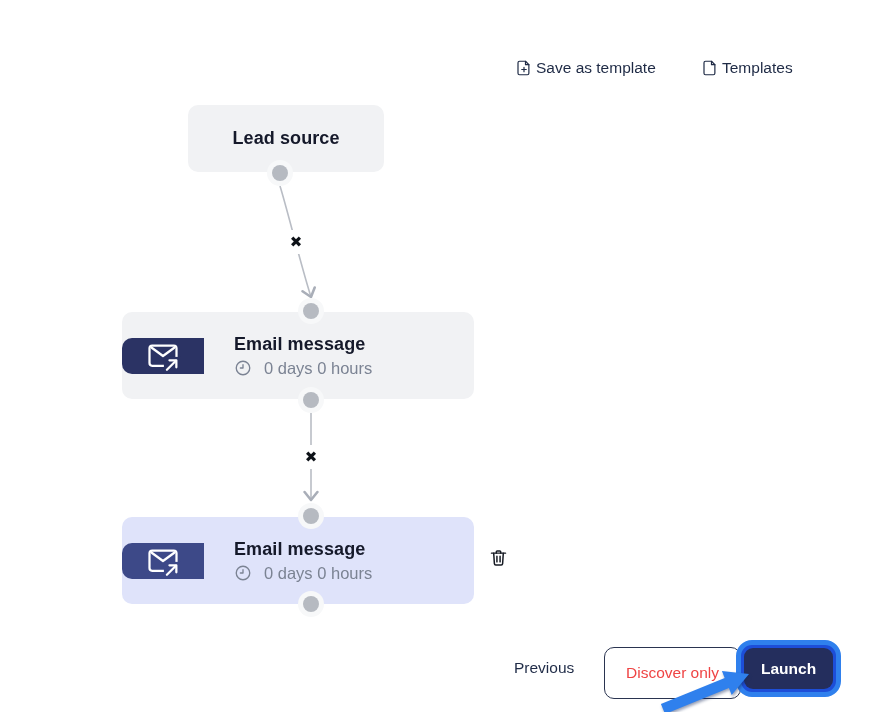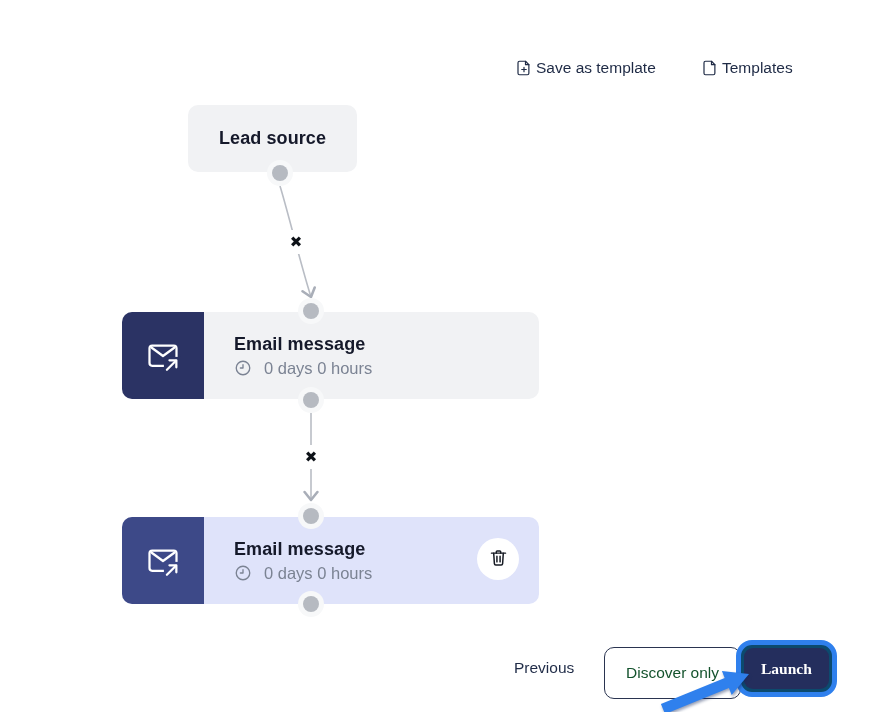--- a/index.html
+++ b/index.html
@@ -36,26 +36,26 @@
     background: #ffffff; color: #0d1117;
     font-size: 15px; font-weight: 900; cursor: pointer; user-select: none;
   }
 
   
   .node {
     position: absolute; border-radius: 10px; display: flex; align-items: stretch;
     cursor: pointer;
   }
   .node-lead {
-    left: 188px; top: 105px; width: 169px; height: 67px;
+    left: 188px; top: 105px; width: 196px; height: 67px;
     background: #f1f2f4; align-items: center; justify-content: center;
   }
   .node-lead .node-title { text-align: center; }
   .node-title { font-size: 18px; font-weight: 600; color: #15192a; letter-spacing: .1px; }
-  .node-email { width: 417px; height: 87px; background: #f1f2f4; }
+  .node-email { width: 352px; height: 87px; background: #f1f2f4; align-items: center; }
   .node-email.selected { background: #dfe3fa; }
   .icon-block {
     width: 82px; flex: 0 0 82px; border-radius: 10px 0 0 10px;
     display: flex; align-items: center; justify-content: center;
   }
   .node-email .body { flex: 1; display: flex; flex-direction: column; justify-content: center; padding-left: 30px; gap: 4px; }
   .delay-row { display: flex; align-items: center; gap: 12px; font-size: 16.5px; color: #7b8393; }
   .delay-row svg { display: block; }
 
   .delete-btn {
@@ -65,27 +65,26 @@
   }
 
   
   .previous-link {
     position: absolute; left: 514px; top: 659px; font-size: 15.5px;
     color: #1f2b47; background: none; border: none; cursor: pointer; font-family: inherit; text-align: right;
   }
   .discover-btn {
     position: absolute; left: 604px; top: 647px; height: 52px; padding: 0 21px;
     background: #ffffff; border: 1.5px solid #2a3450; border-radius: 10px;
-    font-size: 15.5px; color: #14532d; font-family: inherit; cursor: pointer;
+    font-size: 15.5px; color: #ef4444; font-family: inherit; cursor: pointer;
   }
   .launch-ring {
     position: absolute; left: 736px; top: 640px;
-    border: 5px solid #2f80ed; border-radius: 16px; background: #0c4a6e;
+    border: 5px solid #2f80ed; border-radius: 16px; background: #1d4ed8;
     padding: 3px;
-    font-family: Liberation Serif, serif;
   }
   .launch-btn {
     display: block; height: 41px; padding: 0 17px;
     background: #242e5d; color: #ffffff; border: none; border-radius: 9px;
     font-size: 15.5px; font-weight: 600; font-family: inherit; cursor: pointer;
   }
   .annot-arrow { position: absolute; inset: 0; pointer-events: none; }
 </style>
 </head>
 <body>

